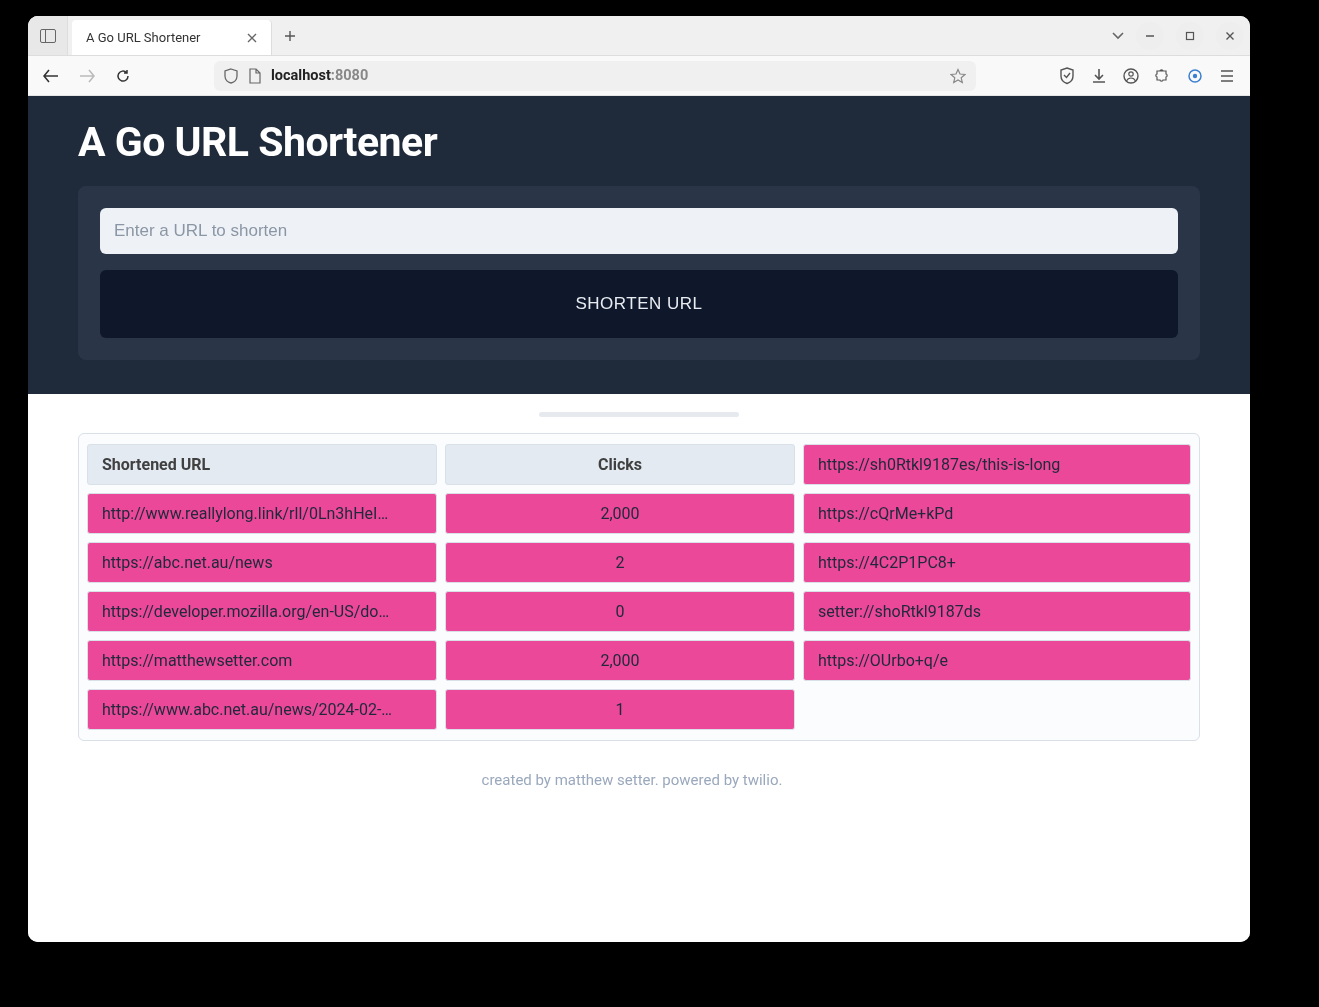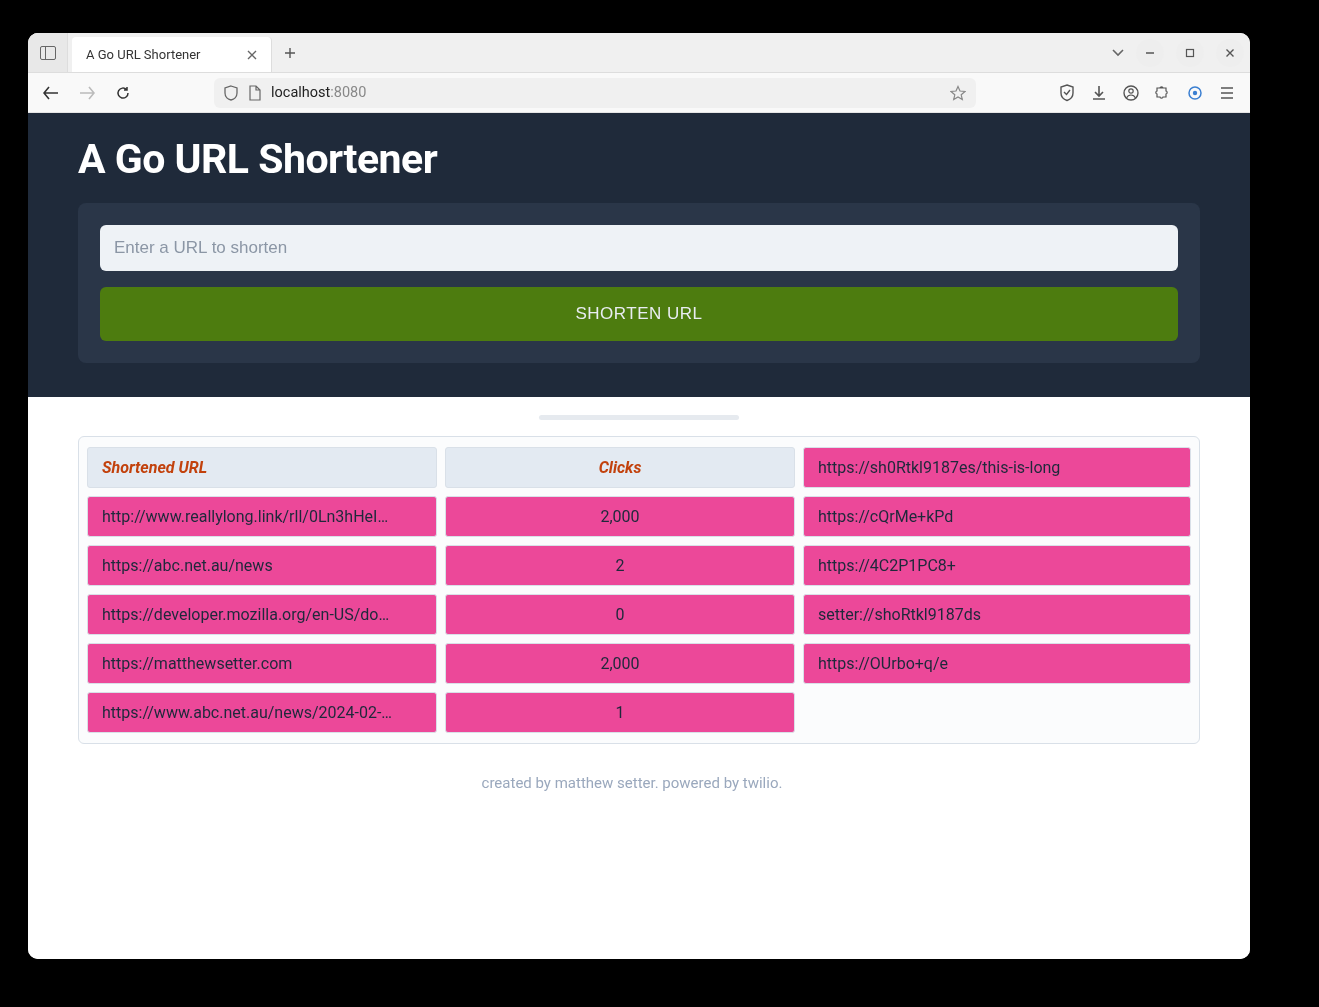--- a/index.html
+++ b/index.html
@@ -10,21 +10,21 @@
     body {
       font-family: -apple-system, BlinkMacSystemFont, "Segoe UI", Roboto, "Helvetica Neue", Arial, sans-serif;
       background: #000;
       width: 1319px;
       height: 1007px;
       overflow: hidden;
     }
     .window {
       position: absolute;
       left: 28px;
-      top: 33px;
+      top: 16px;
       width: 1222px;
       height: 926px;
       background: #fff;
       border-radius: 10px;
       overflow: hidden;
       box-shadow: 0 2px 10px rgba(0,0,0,0.3);
     }
     
     .tab-bar {
       height: 40px;
@@ -145,20 +145,21 @@
       height: 30px;
       background: #f0f0f0;
       border-radius: 6px;
       display: flex;
       align-items: center;
       padding: 0 10px;
       margin: 0 70px 0 70px;
       font-size: 14.5px;
       color: #333;
       gap: 10px;
+      font-weight: bold;
     }
     .url-bar .shield {
       color: #666;
     }
     .url-bar .lock {
       color: #666;
     }
     .url-text { flex: 1; }
     .url-text .host { color: #222; }
     .url-text .port { color: #888; }
@@ -213,25 +214,25 @@
       padding: 0 14px;
       font-size: 17px;
       color: #334155;
       outline: none;
     }
     .url-input::placeholder {
       color: #8b96a5;
     }
     .shorten-btn {
       width: 100%;
-      height: 54px;
+      height: 68px;
       margin-top: 16px;
       border-radius: 6px;
       border: none;
-      background: #4d7c0f;
+      background: #0f172a;
       color: #e9edf2;
       font-size: 17px;
       letter-spacing: 0.5px;
       cursor: pointer;
     }
     .divider {
       margin: 18px auto 16px auto;
       width: 200px;
       height: 5px;
       background: #e6eaef;
@@ -256,22 +257,21 @@
       background: #ec4899;
       border-radius: 3px;
       white-space: nowrap;
       overflow: hidden;
       text-overflow: ellipsis;
       color: #1e293b;
     }
     .grid-header {
       background: #e3eaf2;
       font-weight: 700;
-      color: #c2410c;
-      font-style: italic;
+      color: #404040;
     }
     .grid-header.center, .grid-cell.center {
       text-align: center;
     }
     .row {
       display: contents;
     }
     .summary {
       text-align: right;
       color: #4b5563;

